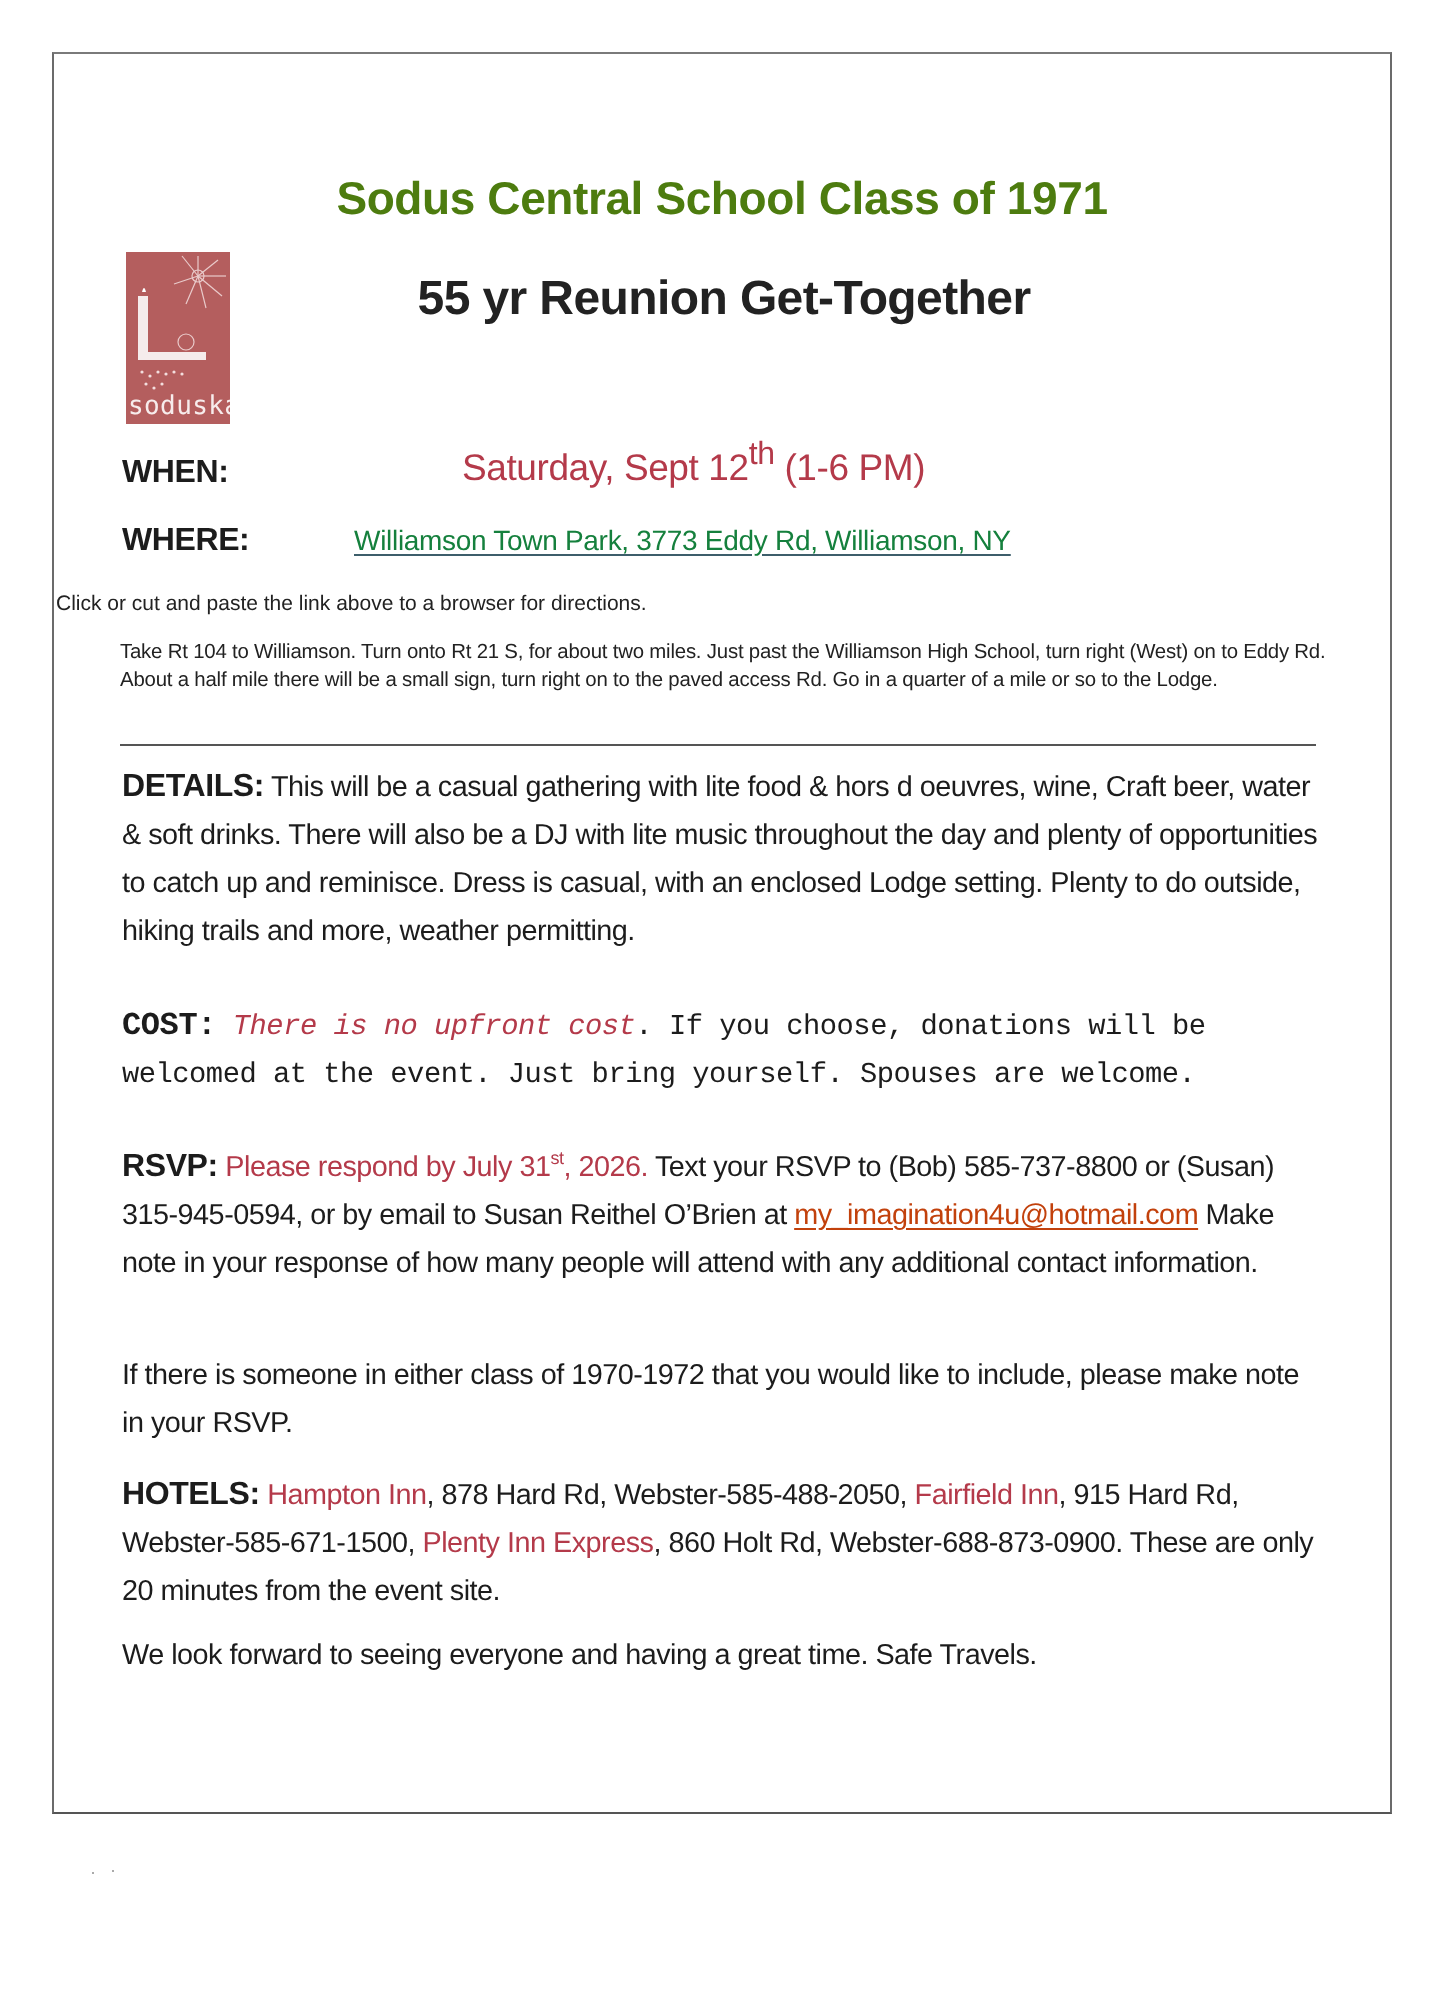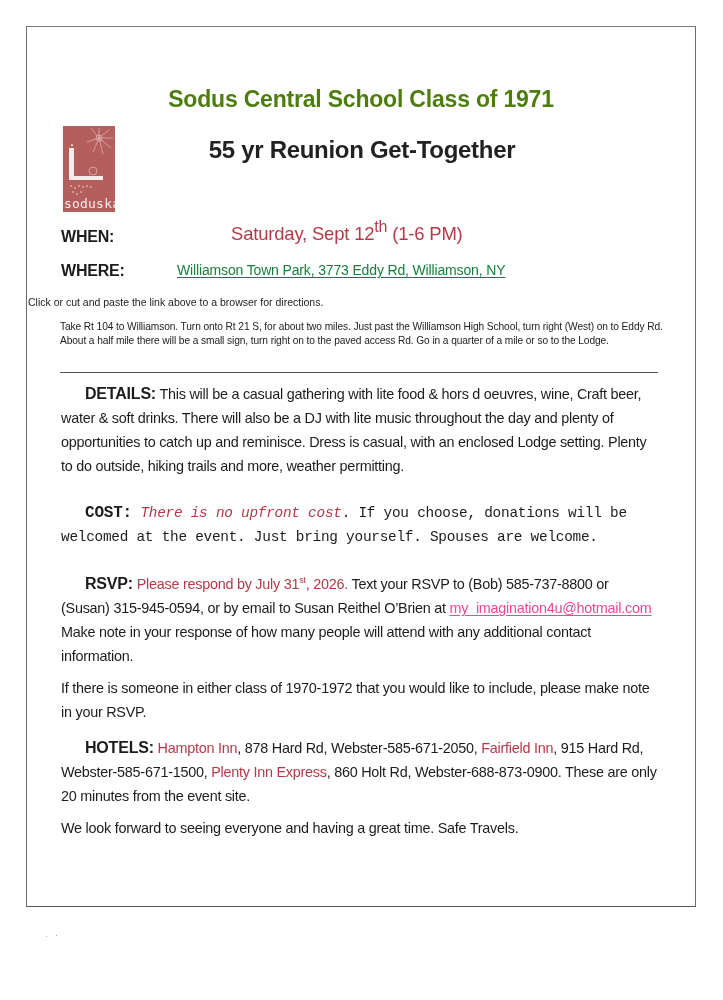--- a/index.html
+++ b/index.html
@@ -135,27 +135,26 @@
       width: 600px;
       font-size: 14.4px;
       line-height: 24px;
       color: #1c1c1c;
       letter-spacing: -0.25px;
     }
     .para .lead {
       font-weight: bold;
       font-size: 16px;
       letter-spacing: -0.2px;
-      margin-left: 24px;
     }
     .para .red { color: #b43a4a; }
     .para .red-italic { color: #b43a4a; font-style: italic; }
     .para sup { font-size: 9px; vertical-align: 6px; line-height: 0; }
     .para .email {
-      color: #ec4899;
+      color: #c2410c;
       text-decoration: underline;
       text-underline-offset: 2px;
       cursor: pointer;
     }
     .details { top: 382px; }
     .cost { top: 501px; font-family: Liberation Mono, monospace; }
     .rsvp { top: 572px; }
     .include { top: 676px; }
     .hotels { top: 736px; }
     .closing { top: 816px; }
@@ -226,21 +225,21 @@
   <div class="rule"></div>
 
   <p class="para details"><span class="lead">DETAILS:</span><span> This will be a casual gathering with lite food &amp; hors d oeuvres, wine, Craft beer, water &amp; soft drinks. There will also be a DJ with lite music throughout the day and plenty of opportunities to catch up and reminisce. Dress is casual, with an enclosed Lodge setting. Plenty to do outside, hiking trails and more, weather permitting.</span></p>
 
   <p class="para cost"><span class="lead">COST:</span> <span class="red-italic">There is no upfront cost</span><span>. If you choose, donations will be welcomed at the event.  Just bring yourself. Spouses are welcome.</span></p>
 
   <p class="para rsvp"><span class="lead">RSVP:</span> <span class="red"><span>Please respond by July 31</span><sup>st</sup><span>, 2026.</span></span><span> Text your RSVP to (Bob) 585-737-8800 or (Susan) 315-945-0594, or by email to Susan Reithel O’Brien at </span><a class="email">my_imagination4u@hotmail.com</a><span>  Make note in your response of how many people will attend with any additional contact information.</span></p>
 
   <p class="para include">If there is someone in either class of 1970-1972 that you would like to include, please make note in your RSVP.</p>
 
-  <p class="para hotels"><span class="lead">HOTELS:</span> <span class="red">Hampton Inn</span><span>, 878 Hard Rd, Webster-585-671-2050, </span><span class="red">Fairfield Inn</span><span>, 915 Hard Rd, Webster-585-671-1500, </span><span class="red">Plenty Inn Express</span><span>, 860 Holt Rd, Webster-688-873-0900.</span><span> These are only 20 minutes from the event site.</span></p>
+  <p class="para hotels"><span class="lead">HOTELS:</span> <span class="red">Hampton Inn</span><span>, 878 Hard Rd, Webster-585-488-2050, </span><span class="red">Fairfield Inn</span><span>, 915 Hard Rd, Webster-585-671-1500, </span><span class="red">Plenty Inn Express</span><span>, 860 Holt Rd, Webster-688-873-0900.</span><span> These are only 20 minutes from the event site.</span></p>
 
   <p class="para closing">We look forward to seeing everyone and having a great time. Safe Travels.</p>
 
   <div class="scan-dots">
       <span style="left:0;top:1px"></span>
       <span style="left:10px;top:0"></span>
     </div>
 </div>
 
 </body></html>

